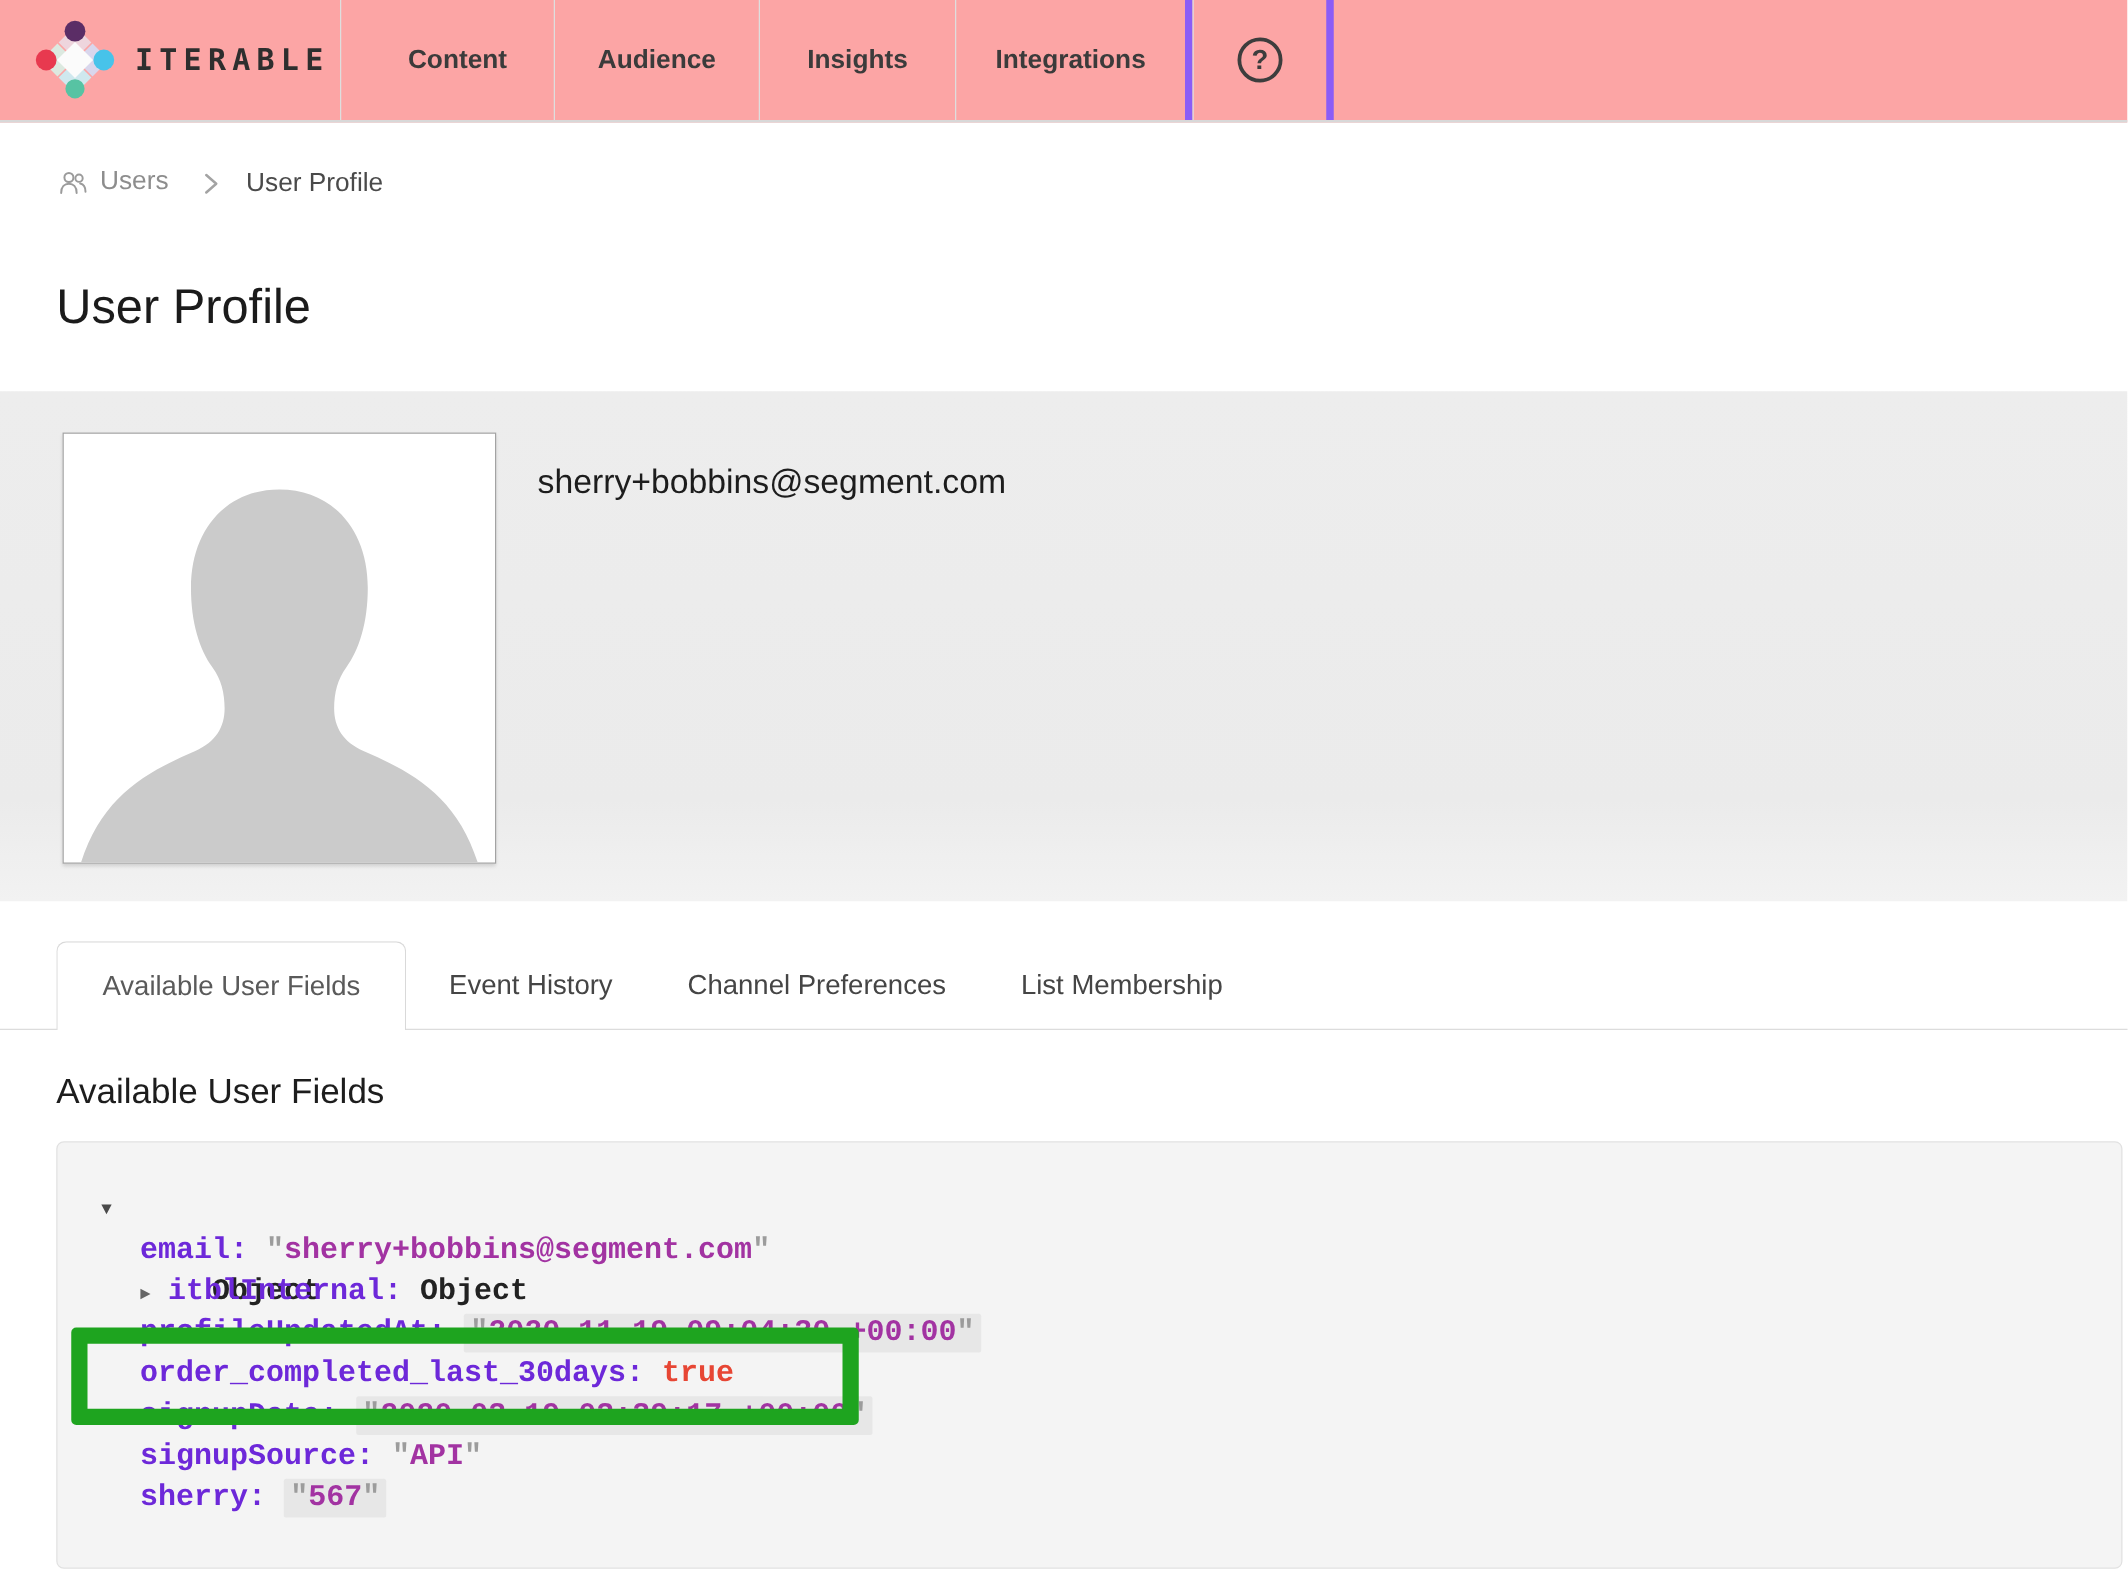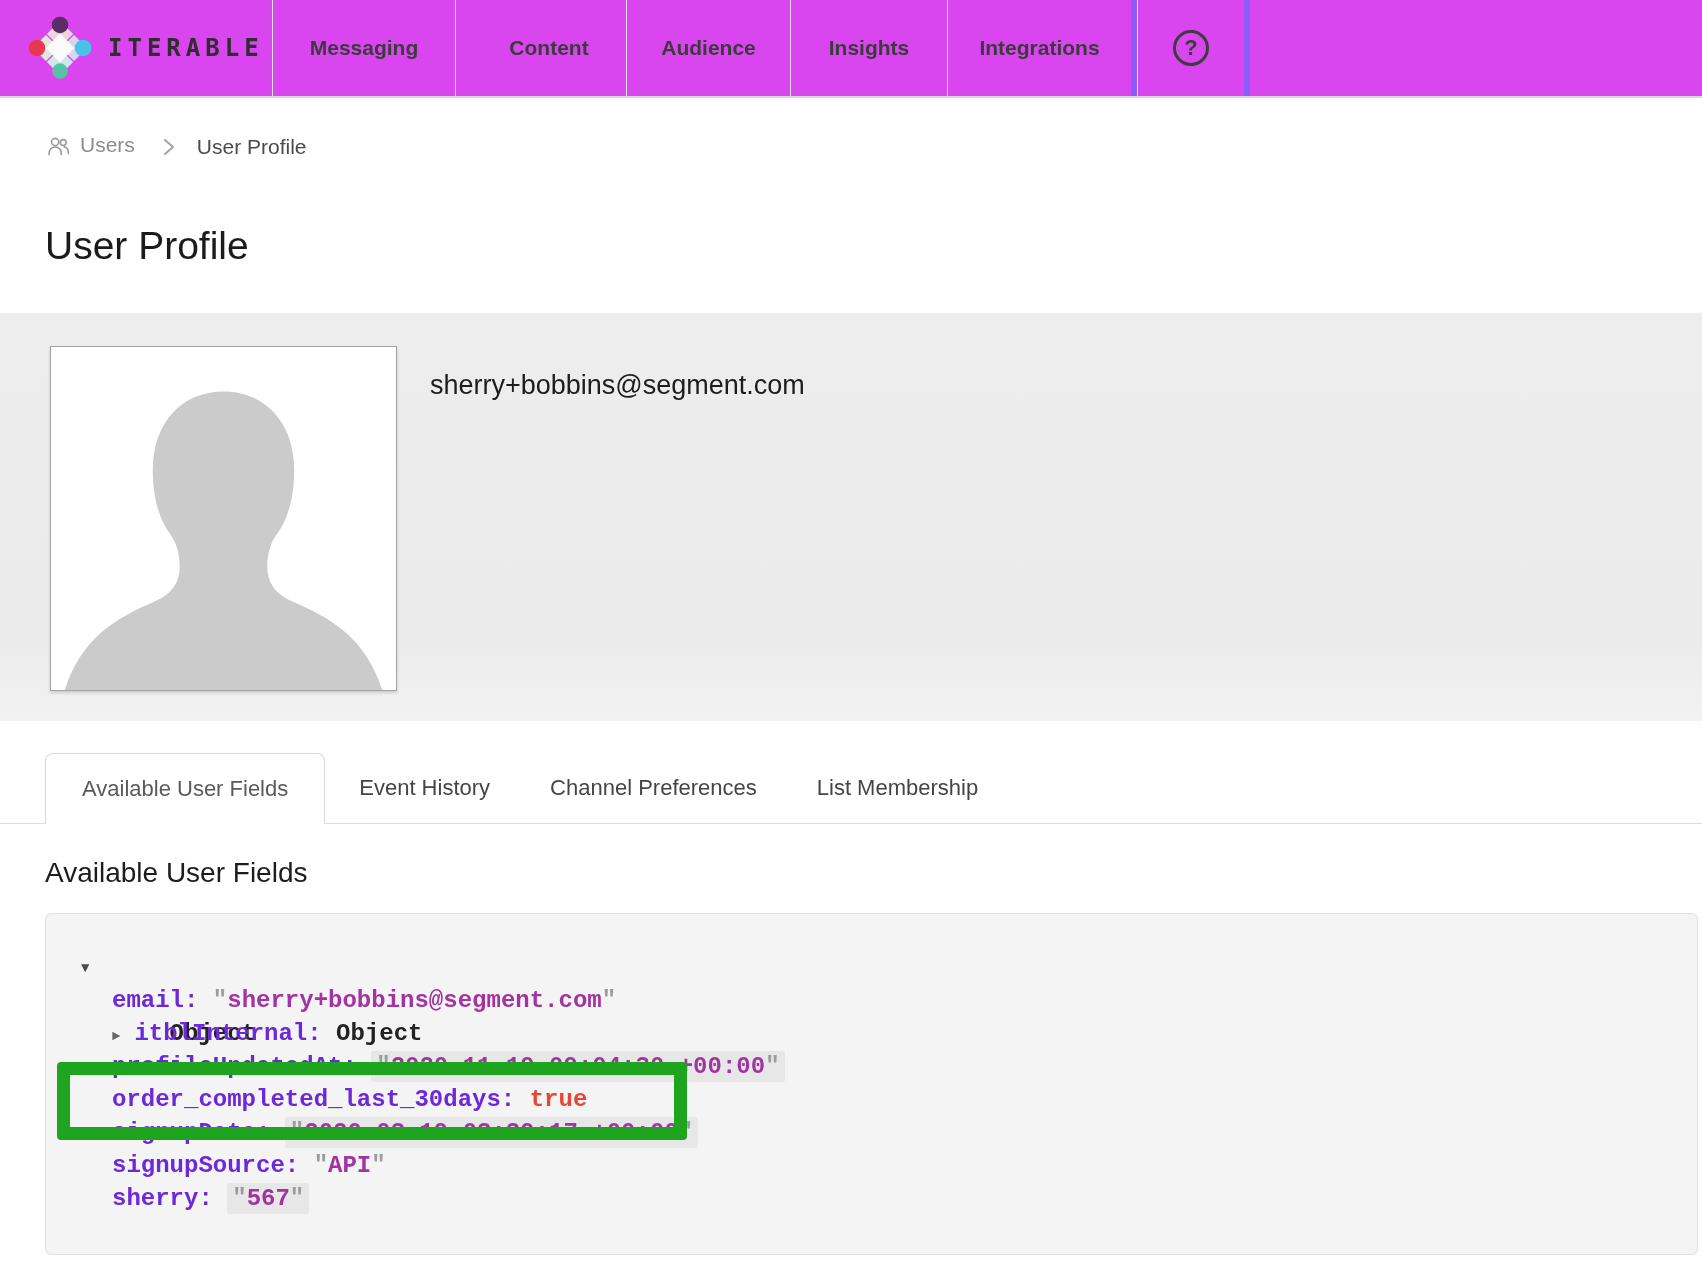--- a/index.html
+++ b/index.html
@@ -4,21 +4,21 @@
 <style>
   html,body { margin:0; padding:0; }
   body {
     width:1702px; height:1276px; position:relative; overflow:hidden;
     background:#ffffff; font-family:"Liberation Sans", sans-serif;
   }
 
   
   .nav {
     position:absolute; top:0; left:0; width:100%; height:98px;
-    background:#d946ef; border-bottom:2px solid #d8d8d8;
+    background:#fca5a5; border-bottom:2px solid #d8d8d8;
     display:flex; align-items:stretch; box-sizing:border-box;
   }
   .brand { display:flex; align-items:center; gap:16px; padding-left:28px; width:244px; cursor:pointer; }
   .brand-text {
     font-family:"DejaVu Sans Mono", monospace; font-weight:700;
     font-size:24px; letter-spacing:5px; color:#2e2e2e;
   }
   .nav-cell {
     border-left:1px solid #dedede; display:flex; align-items:center; justify-content:center;
     cursor:pointer;
@@ -112,23 +112,20 @@
         </g>
         <circle cx="50" cy="14" r="13" fill="#5b2d66"></circle>
         <circle cx="14" cy="50" r="13" fill="#e8394f"></circle>
         <circle cx="86" cy="50" r="13" fill="#47c3ea"></circle>
         <circle cx="50" cy="86" r="12" fill="#57c3a3"></circle>
       </svg>
     </span>
     <span class="brand-text">ITERABLE</span>
   </div>
   <div style="display:flex;">
-      <div class="nav-cell" style="width: 182px;">
-        <span class="nav-label">Messaging</span>
-      </div>
       <div class="nav-cell" style="width: 154px; padding-left: 16px;">
         <span class="nav-label">Content</span>
       </div>
       <div class="nav-cell" style="width: 163px;">
         <span class="nav-label">Audience</span>
       </div>
       <div class="nav-cell" style="width: 156px;">
         <span class="nav-label">Insights</span>
       </div>
       <div class="nav-cell" style="width: 183px;">

